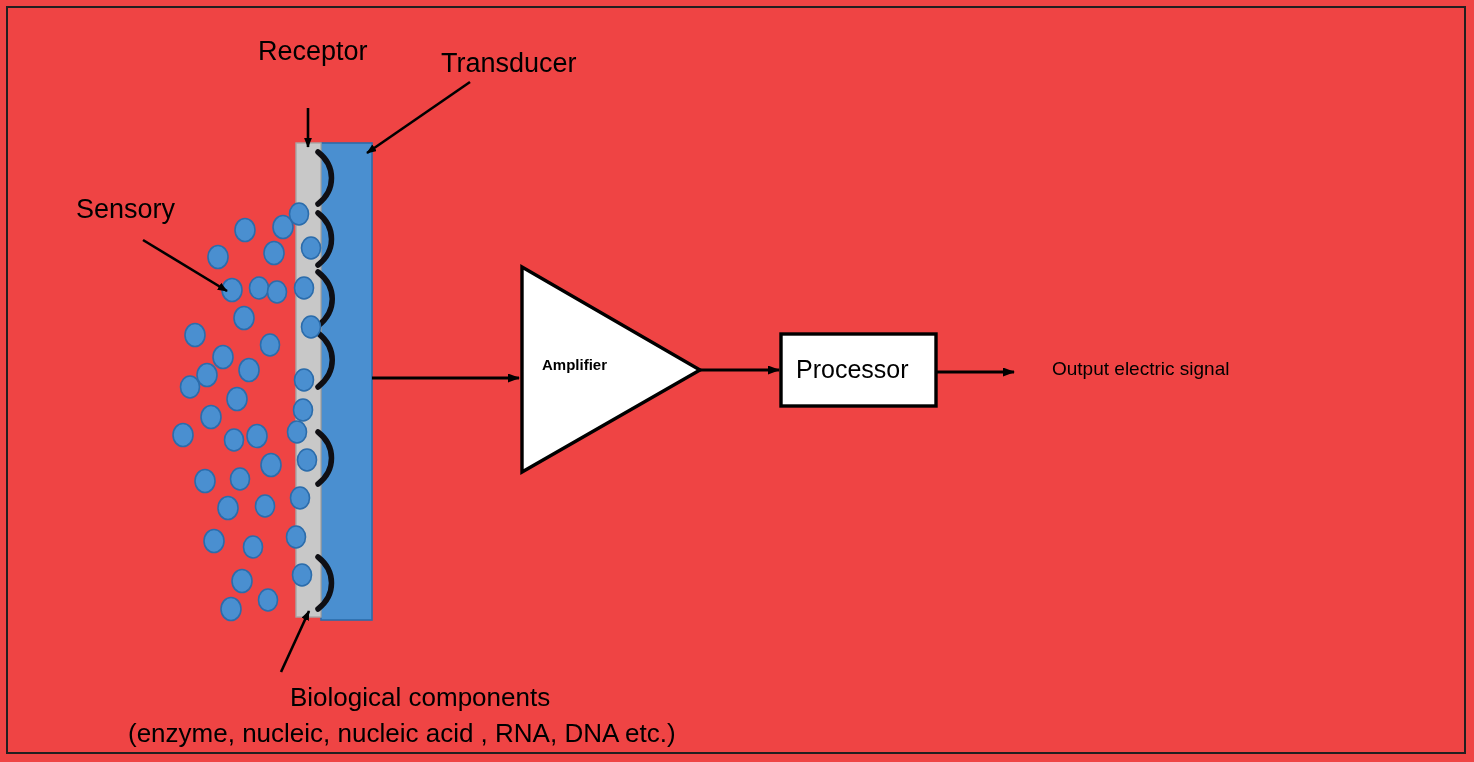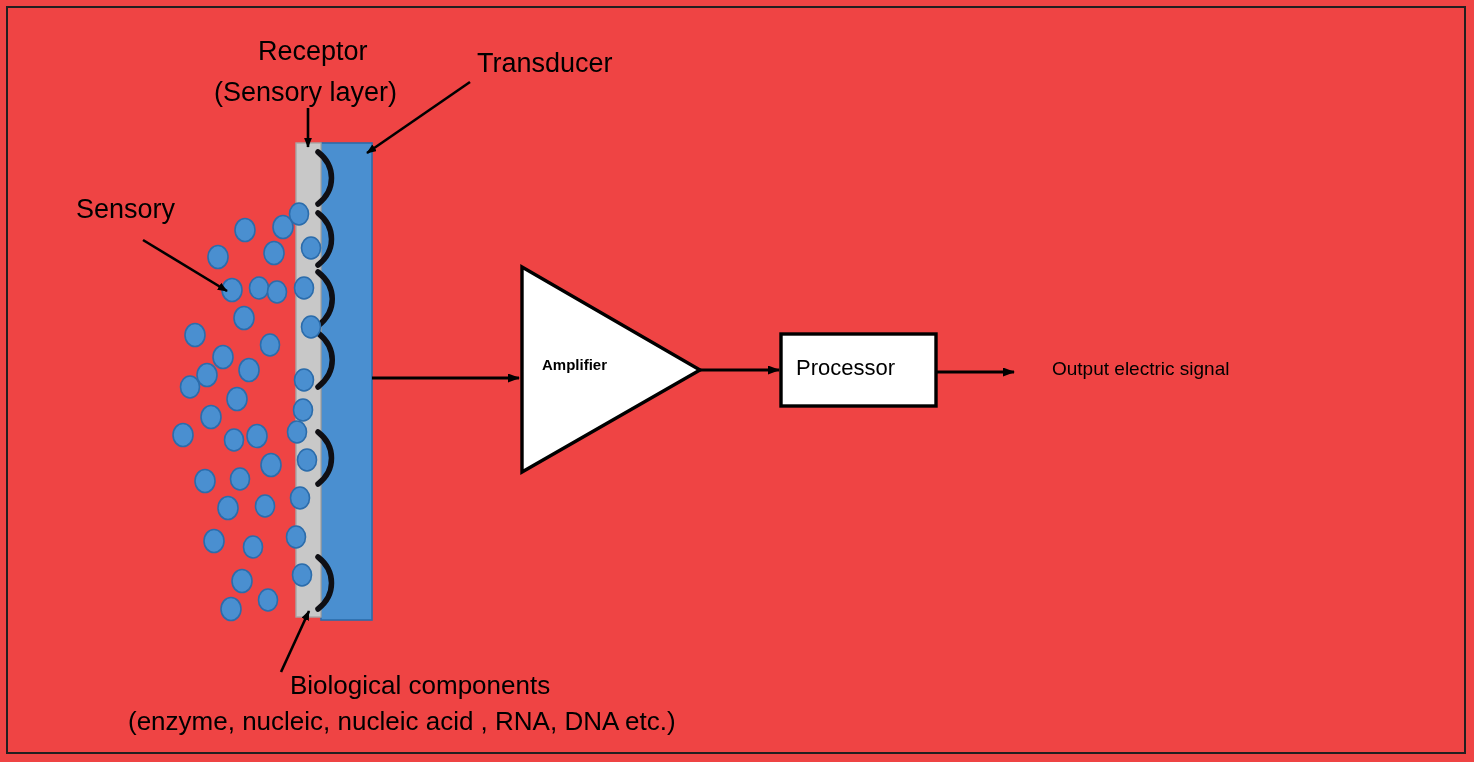--- a/index.html
+++ b/index.html
@@ -37,31 +37,32 @@
   .txt {
     position: absolute;
     color: #000000;
     white-space: nowrap;
     line-height: 1.18;
   }
   .t-receptor-1, .t-receptor-2 {
     font-size: 27px;
     text-align: center;
   }
-  .t-transducer { font-size: 27px; margin-left: 36px; }
+  .t-transducer { font-size: 27px; }
   .t-analyte { font-size: 27px; }
   .t-output { font-size: 19px; }
-  .t-processor { font-size: 22px; }
+  .t-processor { font-size: 25px; }
   .t-amplifier {
     font-size: 15px;
     font-weight: bold;
   }
   .t-bio-1, .t-bio-2 {
     font-size: 26px;
     text-align: left;
+    margin-top: 12px;
   }
 </style>
 </head>
 <body>
 
 <div id="figure-root">
 
   <svg id="scene" viewBox="0 0 1474 762">
     <defs>
       <marker id="arrowBlack" markerWidth="10" markerHeight="8" refX="9.2" refY="4" orient="auto" markerUnits="userSpaceOnUse">
@@ -140,21 +141,20 @@
 
     <g stroke="#000000" stroke-width="2.6" fill="none">
       <line x1="308" y1="108" x2="308" y2="147" marker-end="url(#arrowBlack)"></line>
       <line x1="470" y1="82" x2="367" y2="153" marker-end="url(#arrowBlack)"></line>
       <line x1="143" y1="240" x2="227" y2="291" marker-end="url(#arrowBlack)"></line>
       <line x1="281" y1="672" x2="309" y2="611" marker-end="url(#arrowBlack)"></line>
     </g>
   </svg>
 
   <div class="txt t-receptor-1" style="left:258px; top:36px;">Receptor</div>
-  <div class="txt t-receptor-2" style="left:214px; top:77px;">(Sensory layer)</div>
 
   <div class="txt t-transducer" style="left:441px; top:48px;">Transducer</div>
 
   <div class="txt t-analyte" style="left:76px; top:194px;">Sensory</div>
 
   <div class="txt t-amplifier" style="left:542px; top:356px;">Amplifier</div>
 
   <div class="txt t-processor" style="left:796px; top:355px;">Processor</div>
 
   <div class="txt t-output" style="left:1052px; top:358px;">Output electric signal</div>

